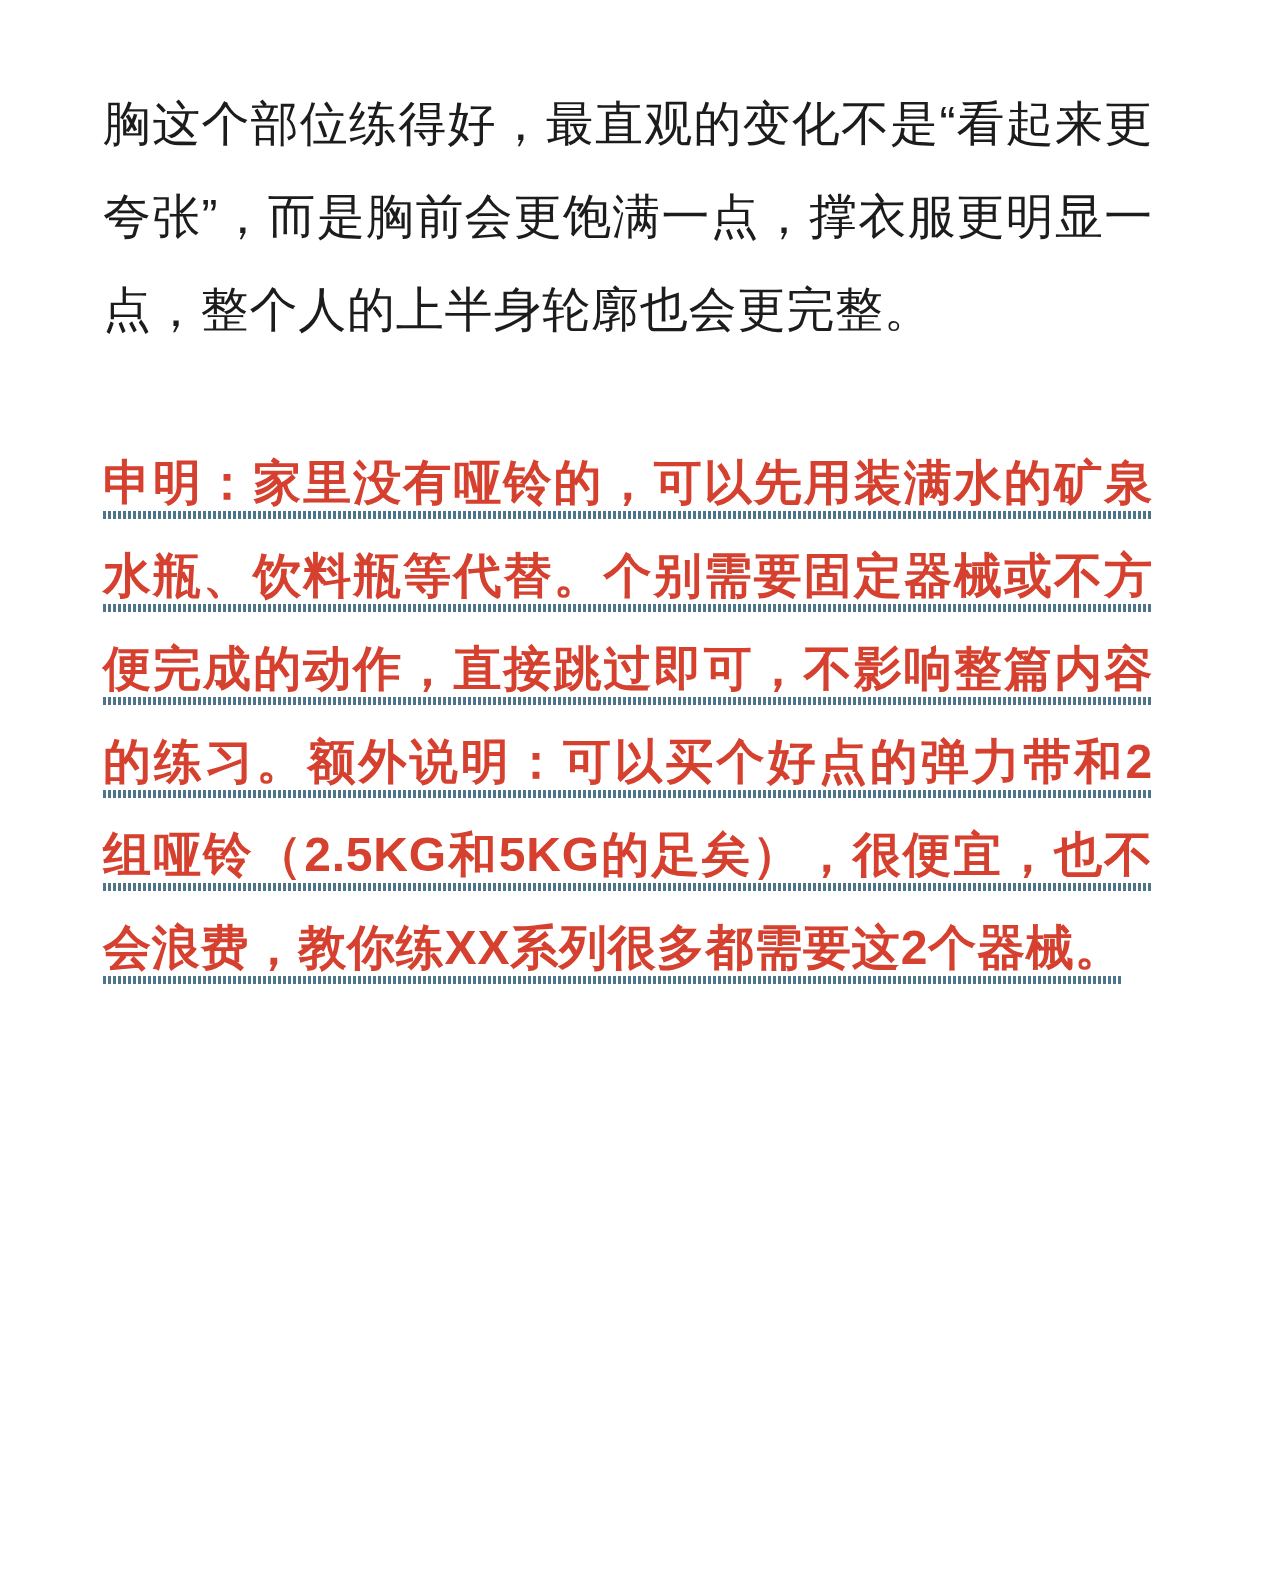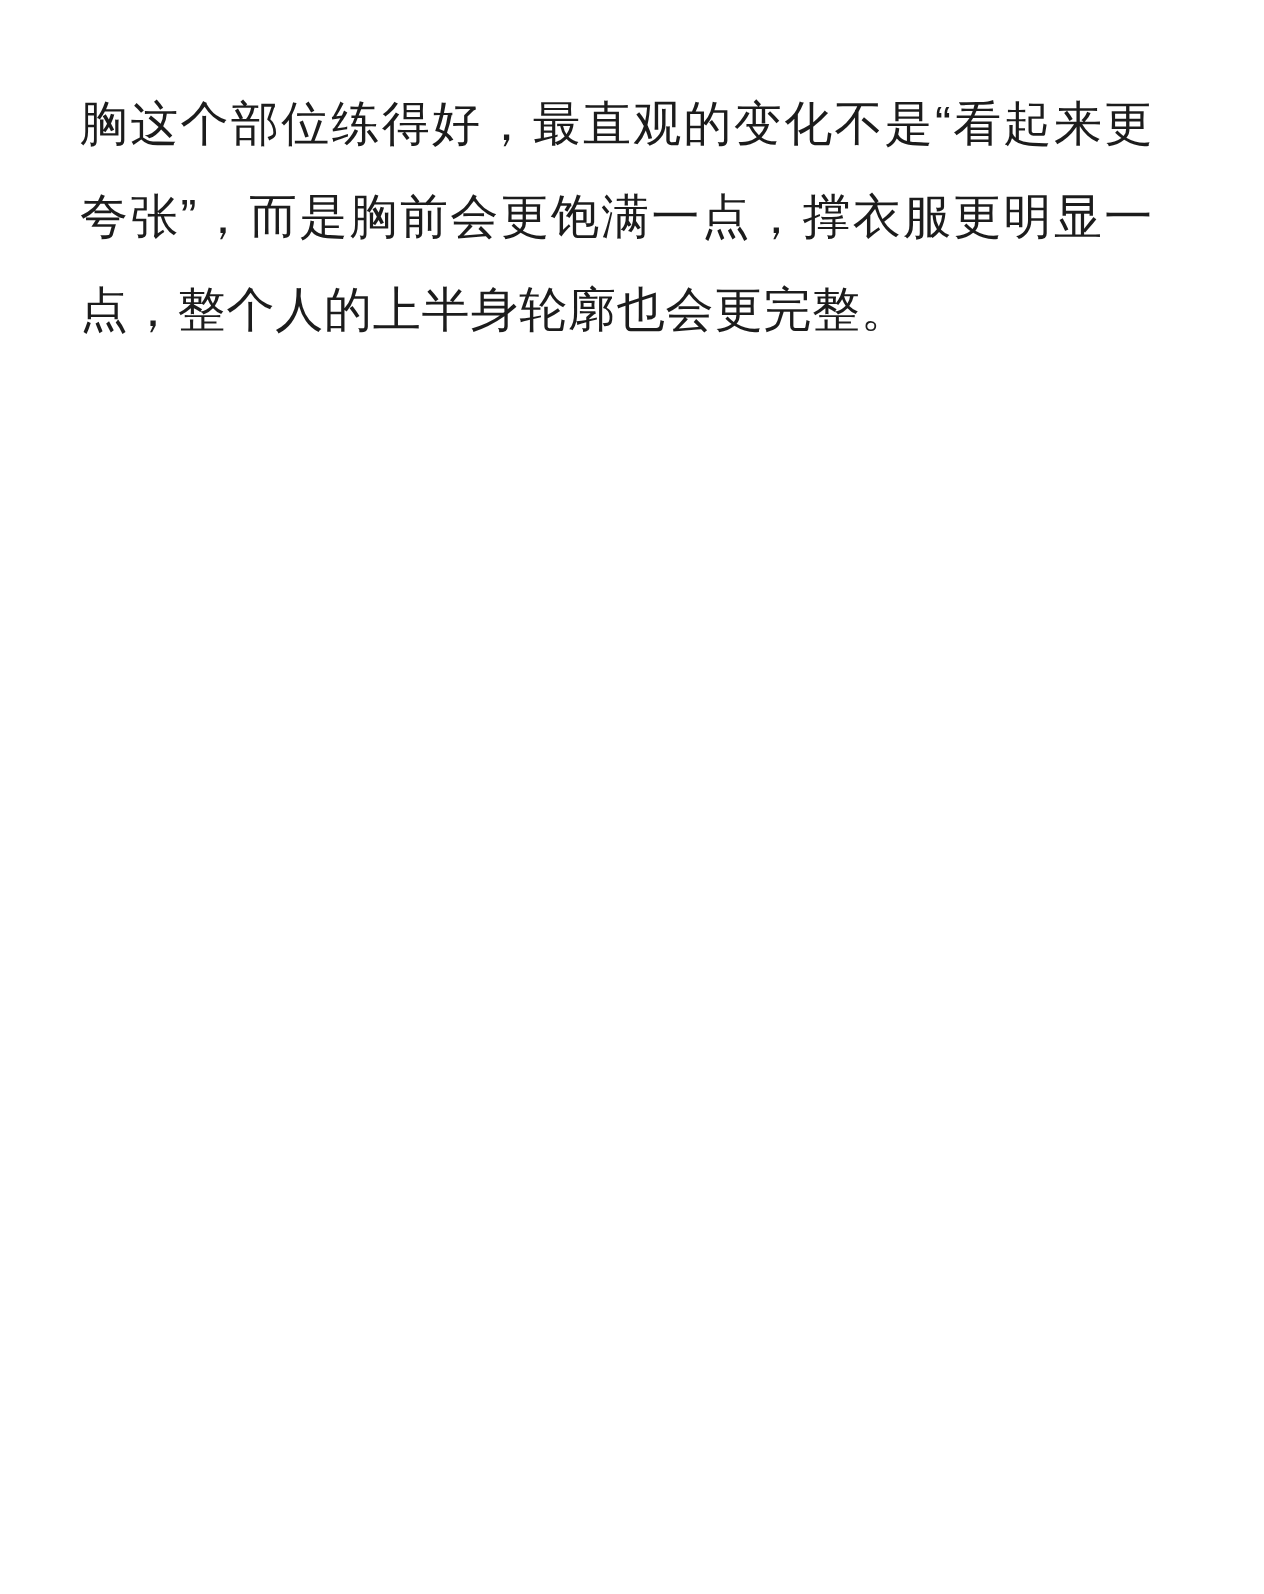--- a/index.html
+++ b/index.html
@@ -9,21 +9,21 @@
   }
   body {
     width: 1264px;
     height: 1594px;
     overflow: hidden;
     font-family: "Liberation Sans", "DejaVu Sans", sans-serif;
   }
   .article-body {
     box-sizing: border-box;
     width: 1264px;
-    padding: 77px 111px 0 80px;
+    padding: 77px 111px 0 103px;
   }
   .para {
     margin: 0 0 80px 0;
     font-size: 48px;
     line-height: 93px;
     letter-spacing: 0.8px;
     text-align: justify;
     text-justify: inter-ideograph;
     color: var(--text-color, #1c1c1c);
     font-weight: 400;
@@ -50,13 +50,14 @@
     box-decoration-break: clone;
   }
 </style>
 </head>
 <body style="background: rgb(255, 255, 255);">
 
 <div class="article-body">
   <p class="para">胸这个部位练得好，最直观的变化不是“看起来更夸张”，而是胸前会更饱满一点，撑衣服更明显一点，整个人的上半身轮廓也会更完整。</p>
 
 
+  <p class="para notice"><span class="notice-underlined">申明：家里没有哑铃的，可以先用装满水的矿泉水瓶、饮料瓶等代替。个别需要固定器械或不方便完成的动作，直接跳过即可，不影响整篇内容的练习。额外说明：可以买个好点的弹力带和2组哑铃（2.5KG和5KG的足矣），很便宜，也不会浪费，教你练XX系列很多都需要这2个器械。</span></p>
 </div>
 
 </body></html>

